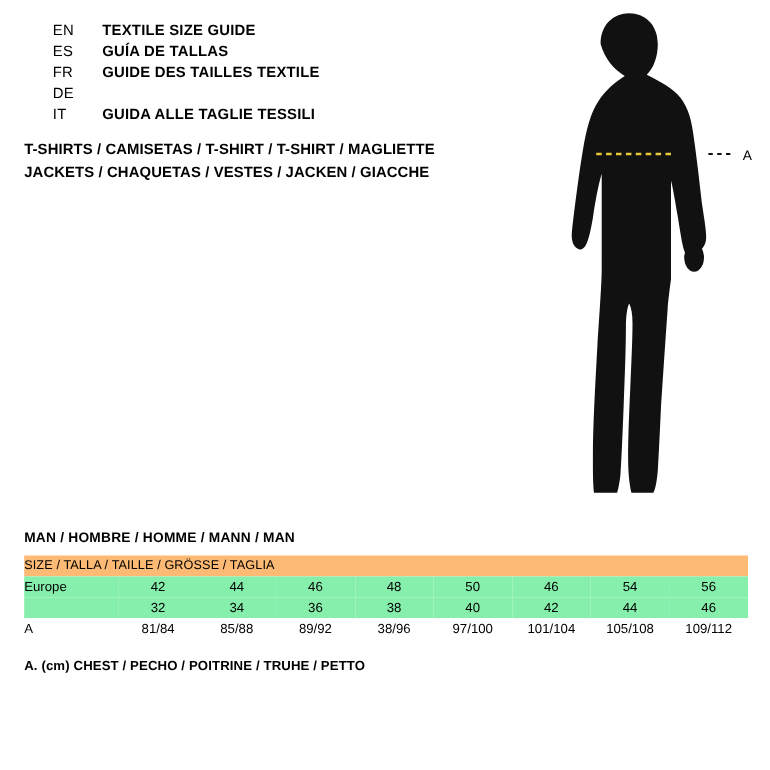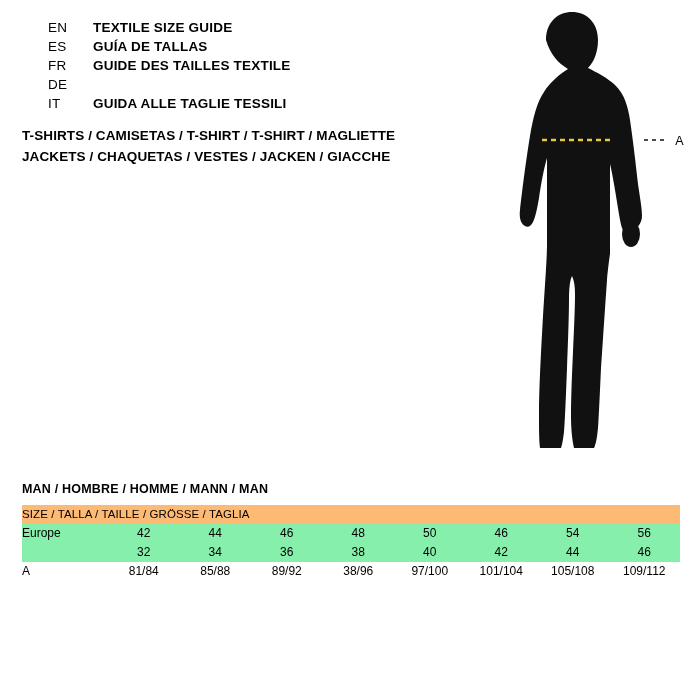--- a/index.html
+++ b/index.html
@@ -252,15 +252,16 @@
         <td class="val-cell">89/92</td>
         <td class="val-cell">38/96</td>
         <td class="val-cell">97/100</td>
         <td class="val-cell">101/104</td>
         <td class="val-cell">105/108</td>
         <td class="val-cell">109/112</td>
       </tr>
     </tbody>
       </table>
 
+    <div class="footnote">A. (cm) CHEST / PECHO / POITRINE / TRUHE / PETTO</div>
   </div>
 
 </div>
 
 </body></html>

